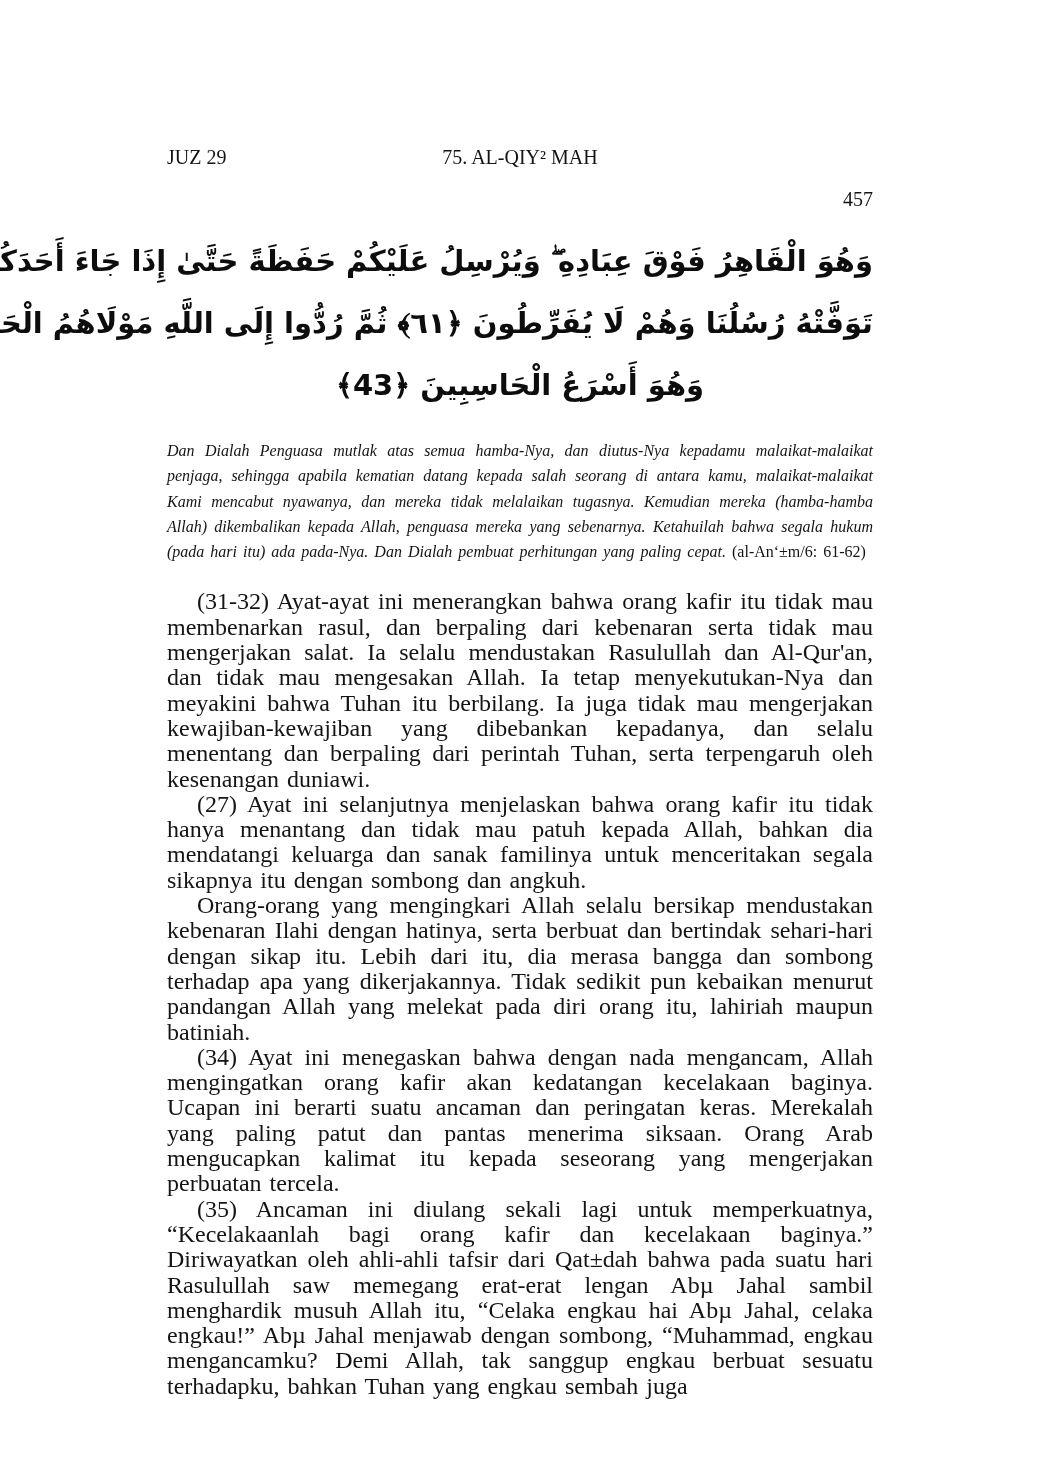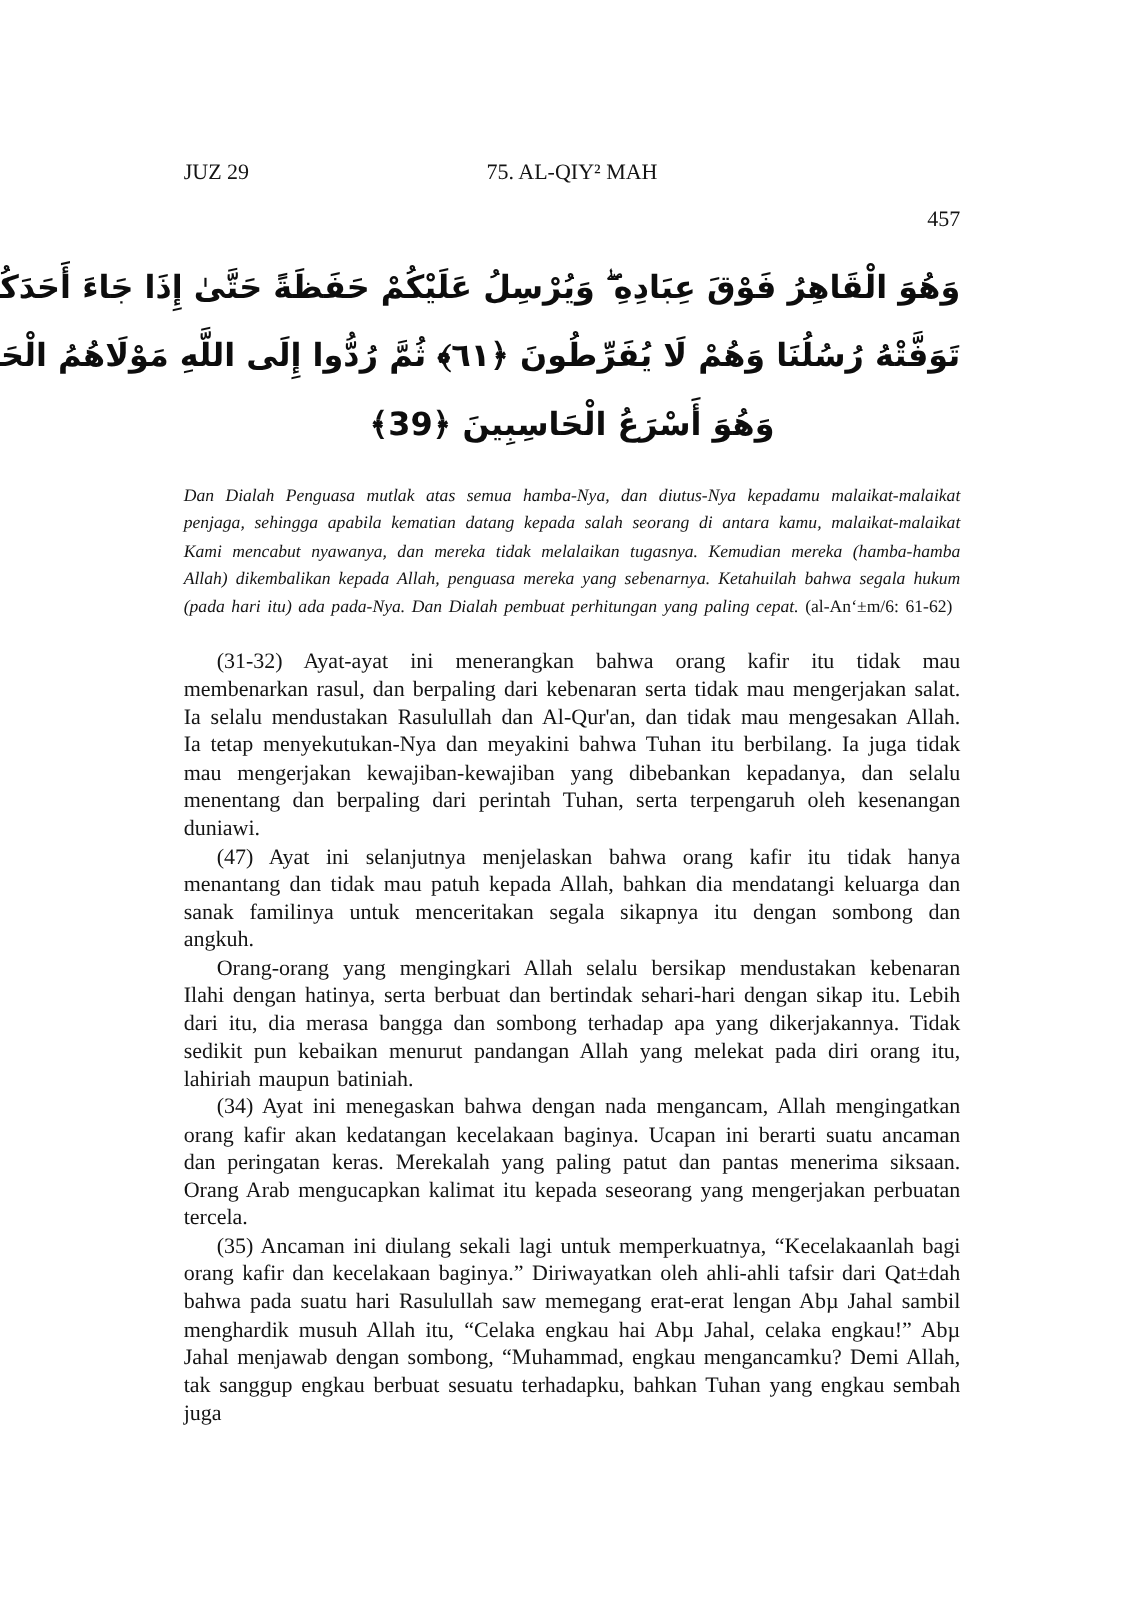--- a/index.html
+++ b/index.html
@@ -62,21 +62,21 @@
     font-size: 16px;
     line-height: 25.3px;
     text-align: justify;
     word-spacing: 2px;
   }
   .t-italic { font-style: italic; }
   .t-ref { font-style: normal; }
   
   .body-text {
     margin-top: 25px;
-    font-size: 20px;
+    font-size: 24px;
     line-height: 25.3px;
     text-align: justify;
     word-spacing: 2px;
   }
   .body-text p {
     margin: 0;
     text-indent: 30px;
   }
 </style>
 </head>
@@ -86,26 +86,26 @@
 
   <div class="header">
     <span class="h-left">JUZ 29</span>
     <span class="h-center">75. AL-QIY² MAH</span>
     <span class="h-right">457</span>
   </div>
 
   <div class="arabic">
     <div class="arabic-line">وَهُوَ الْقَاهِرُ فَوْقَ عِبَادِهِ ۖ وَيُرْسِلُ عَلَيْكُمْ حَفَظَةً حَتَّىٰ إِذَا جَاءَ أَحَدَكُمُ الْمَوْتُ</div>
     <div class="arabic-line">تَوَفَّتْهُ رُسُلُنَا وَهُمْ لَا يُفَرِّطُونَ ﴿٦١﴾ ثُمَّ رُدُّوا إِلَى اللَّهِ مَوْلَاهُمُ الْحَقِّ ۗ أَلَا لَهُ الْحُكْمُ</div>
-    <div class="arabic-line">وَهُوَ أَسْرَعُ الْحَاسِبِينَ ﴿39﴾</div>
+    <div class="arabic-line">وَهُوَ أَسْرَعُ الْحَاسِبِينَ ﴿43﴾</div>
   </div>
 
   <p class="translation"><span class="t-italic">Dan Dialah Penguasa mutlak atas semua hamba-Nya, dan diutus-Nya kepadamu malaikat-malaikat penjaga, sehingga apabila kematian datang kepada salah seorang di antara kamu, malaikat-malaikat Kami mencabut nyawanya, dan mereka tidak melalaikan tugasnya. Kemudian mereka (hamba-hamba Allah) dikembalikan kepada Allah, penguasa mereka yang sebenarnya. Ketahuilah bahwa segala hukum (pada hari itu) ada pada-Nya. Dan Dialah pembuat perhitungan yang paling cepat. </span><span class="t-ref">(al-An‘±m/6: 61-62)</span></p>
 
   <div class="body-text">
     <p>(31-32) Ayat-ayat ini menerangkan bahwa orang kafir itu tidak mau membenarkan rasul, dan berpaling dari kebenaran serta tidak mau mengerjakan salat. Ia selalu mendustakan Rasulullah dan Al-Qur'an, dan tidak mau mengesakan Allah. Ia tetap menyekutukan-Nya dan meyakini bahwa Tuhan itu berbilang. Ia juga tidak mau mengerjakan kewajiban-kewajiban yang dibebankan kepadanya, dan selalu menentang dan berpaling dari perintah Tuhan, serta terpengaruh oleh kesenangan duniawi.</p>
-    <p>(47) Ayat ini selanjutnya menjelaskan bahwa orang kafir itu tidak hanya menantang dan tidak mau patuh kepada Allah, bahkan dia mendatangi keluarga dan sanak familinya untuk menceritakan segala sikapnya itu dengan sombong dan angkuh.</p>
+    <p>(27) Ayat ini selanjutnya menjelaskan bahwa orang kafir itu tidak hanya menantang dan tidak mau patuh kepada Allah, bahkan dia mendatangi keluarga dan sanak familinya untuk menceritakan segala sikapnya itu dengan sombong dan angkuh.</p>
     <p>Orang-orang yang mengingkari Allah selalu bersikap mendustakan kebenaran Ilahi dengan hatinya, serta berbuat dan bertindak sehari-hari dengan sikap itu. Lebih dari itu, dia merasa bangga dan sombong terhadap apa yang dikerjakannya. Tidak sedikit pun kebaikan menurut pandangan Allah yang melekat pada diri orang itu, lahiriah maupun batiniah.</p>
     <p>(34) Ayat ini menegaskan bahwa dengan nada mengancam, Allah mengingatkan orang kafir akan kedatangan kecelakaan baginya. Ucapan ini berarti suatu ancaman dan peringatan keras. Merekalah yang paling patut dan pantas menerima siksaan. Orang Arab mengucapkan kalimat itu kepada seseorang yang mengerjakan perbuatan tercela.</p>
     <p>(35) Ancaman ini diulang sekali lagi untuk memperkuatnya, “Kecelakaanlah bagi orang kafir dan kecelakaan baginya.” Diriwayatkan oleh ahli-ahli tafsir dari Qat±dah bahwa pada suatu hari Rasulullah saw memegang erat-erat lengan Abµ Jahal sambil menghardik musuh Allah itu, “Celaka engkau hai Abµ Jahal, celaka engkau!” Abµ Jahal menjawab dengan sombong, “Muhammad, engkau mengancamku? Demi Allah, tak sanggup engkau berbuat sesuatu terhadapku, bahkan Tuhan yang engkau sembah juga</p>
   </div>
 
 </div>
 
 </body></html>

